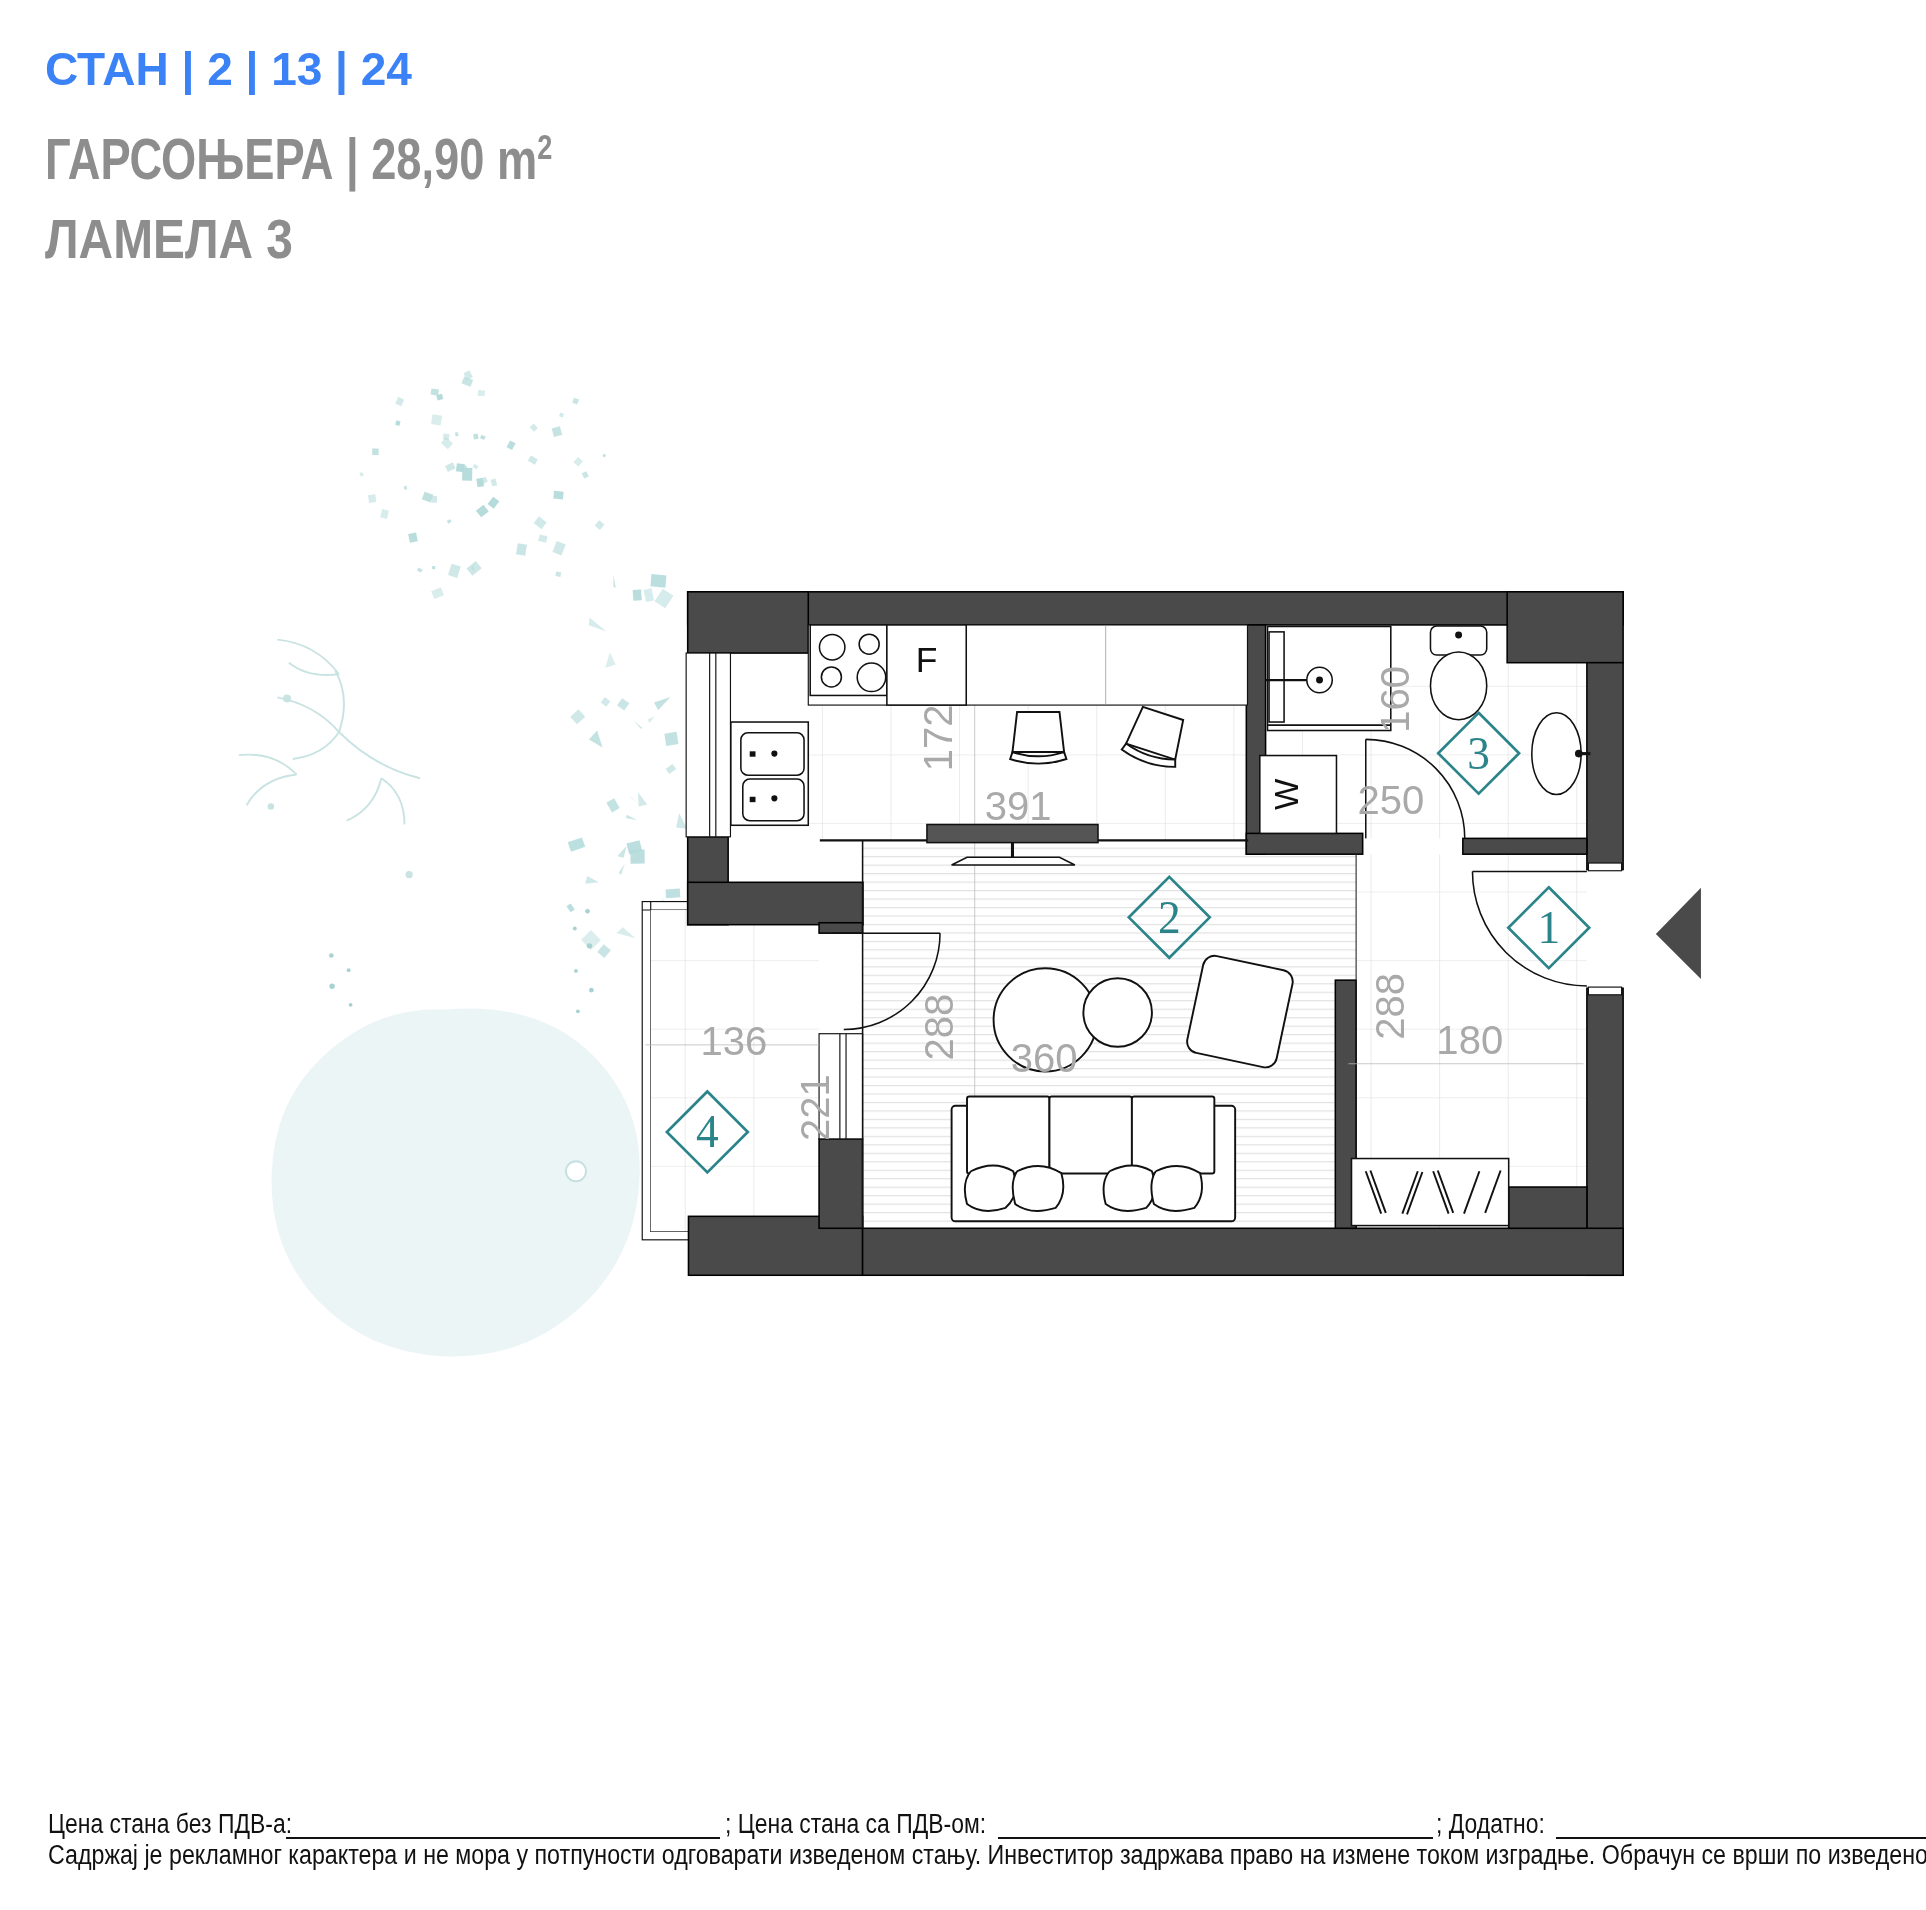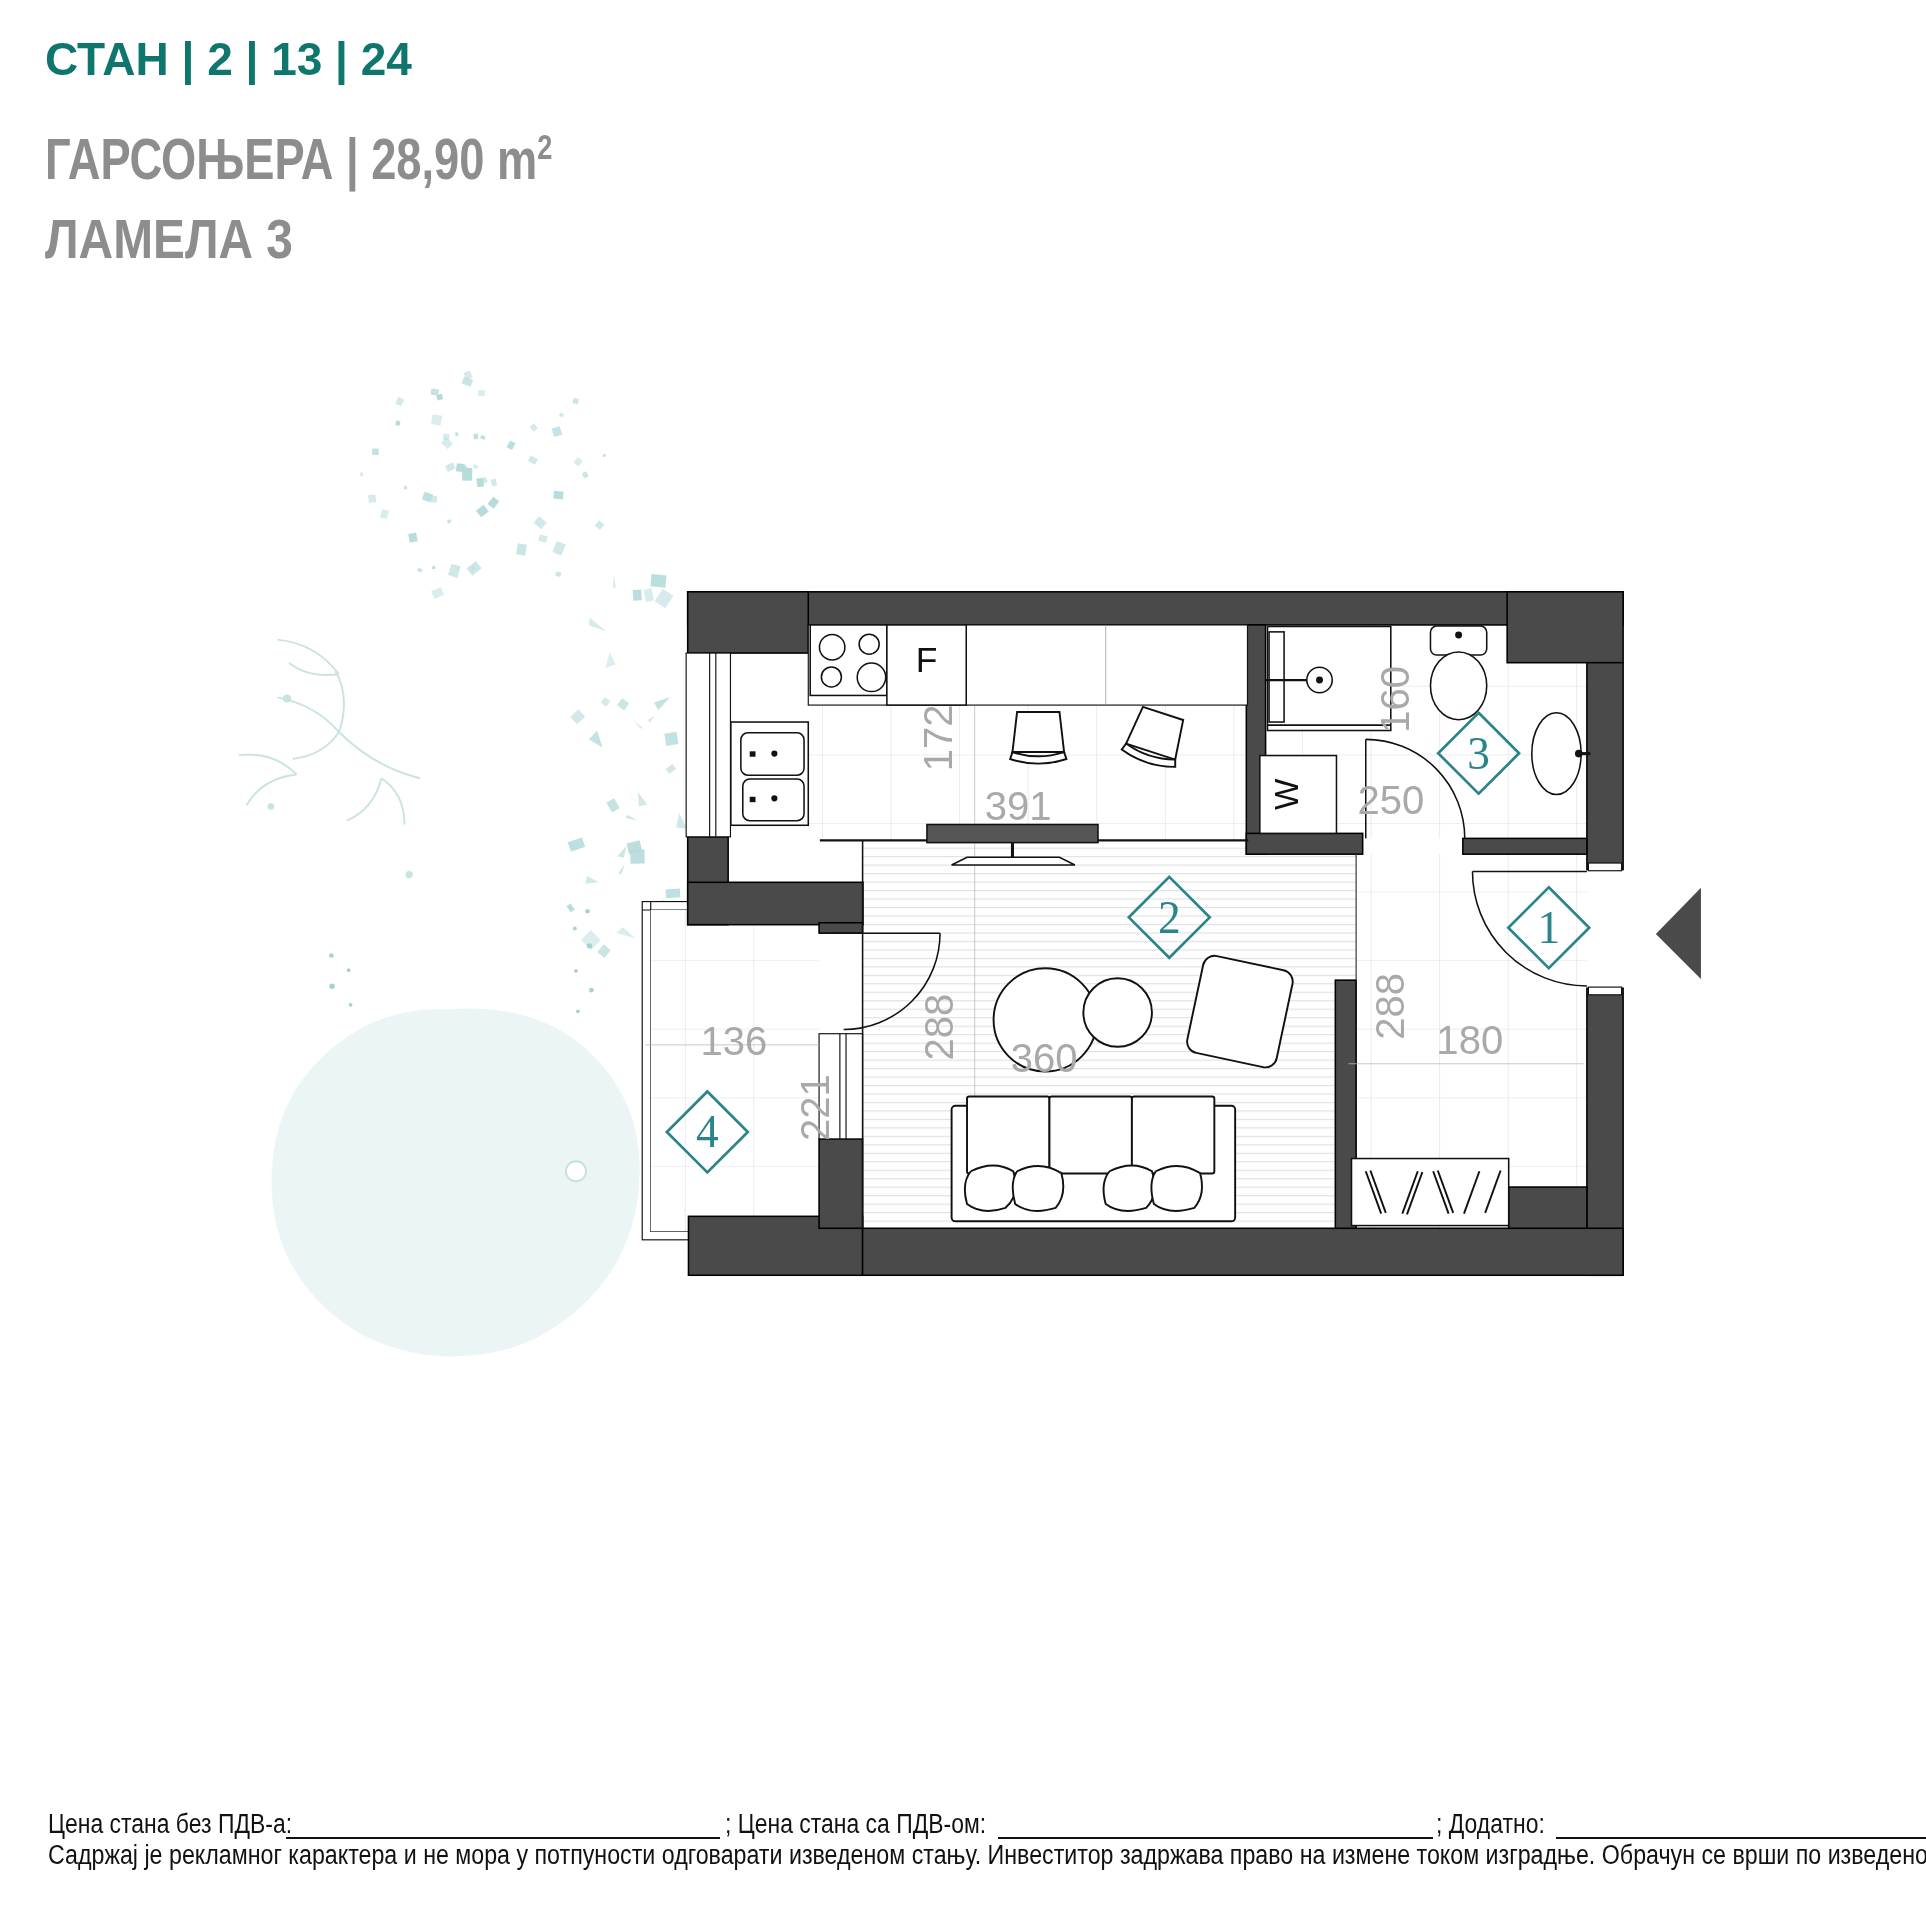--- a/index.html
+++ b/index.html
@@ -3,21 +3,21 @@
 <meta charset="utf-8">
 <style>
 html,body{margin:0;padding:0;}
 body{width:2703px;height:1911px;background:#ffffff;font-family:"Liberation Sans",sans-serif;position:relative;overflow:hidden;}
 .abs{position:absolute;}
 sup{font-size:60%;vertical-align:super;}
 </style>
 </head>
 <body>
 
-<div class="abs" style="left:45px;top:36px;font-size:46px;font-weight:700;color:#0f766e;line-height:1;transform-origin:0 0;transform:scaleX(1.0);">СТАН&nbsp;|&nbsp;2&nbsp;|&nbsp;13&nbsp;|&nbsp;24</div>
+<div class="abs" style="left:45px;top:46px;font-size:46px;font-weight:700;color:#3b82f6;line-height:1;transform-origin:0 0;transform:scaleX(1.0);">СТАН&nbsp;|&nbsp;2&nbsp;|&nbsp;13&nbsp;|&nbsp;24</div>
 
 <div class="abs" style="left:45px;top:130px;font-size:58px;font-weight:700;color:#8d8d8d;line-height:1;transform-origin:0 0;transform:scaleX(0.78);">ГАРСОЊЕРА&nbsp;|&nbsp;28,90&nbsp;m<sup>2</sup></div>
 
 <div class="abs" style="left:45px;top:212px;font-size:55px;font-weight:700;color:#8d8d8d;line-height:1;transform-origin:0 0;transform:scaleX(0.87);">ЛАМЕЛА 3</div>
 
 <div class="abs" style="left:2114px;top:1044px;width:507px;">
   
   
   
   

